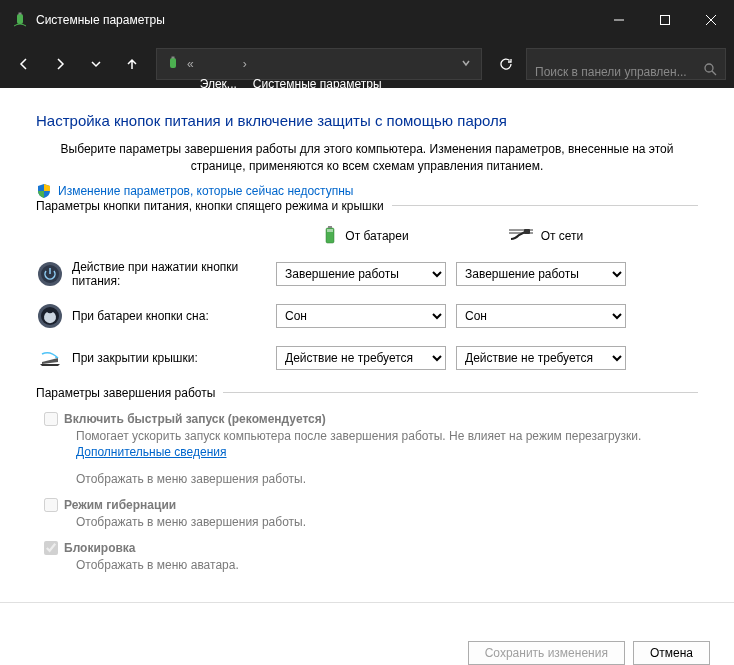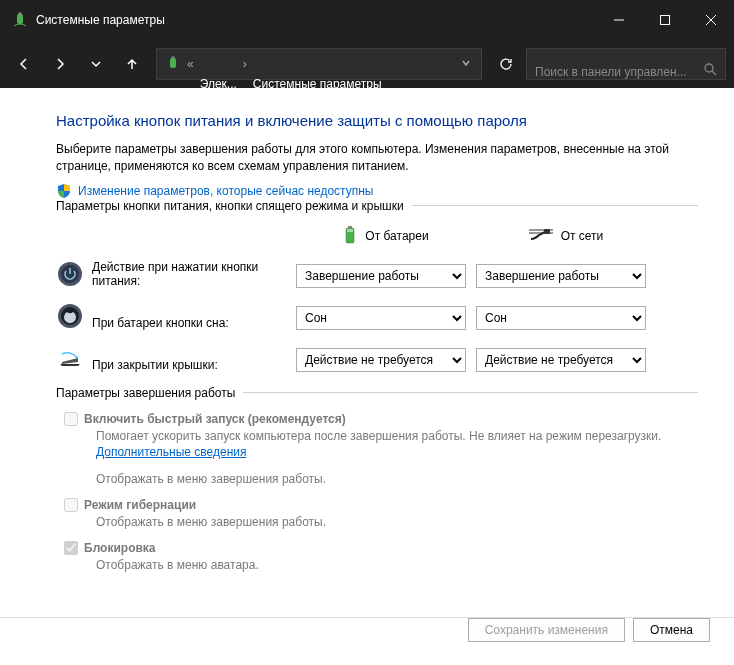--- a/index.html
+++ b/index.html
@@ -12,45 +12,45 @@
 .navbar { height: 48px; background: #202020; display: flex; align-items: center; padding: 0 8px; gap: 4px; }
 .navbtn { width: 32px; height: 32px; display: flex; align-items: center; justify-content: center; color: #fff; cursor: pointer; border-radius: 4px; }
 .addressbar { flex: 1; height: 32px; background: #2d2d2d; border: 1px solid #3d3d3d; display: flex; align-items: center; padding: 0 4px; margin: 0 4px; }
 .addressbar .crumb-icon { width: 16px; height: 16px; margin: 0 4px; }
 .addressbar .crumb { color: #fff; font-size: 12px; padding: 0 4px; cursor: pointer; white-space: nowrap; margin-top: 40px; }
 .addressbar .sep { color: #aaa; padding: 0 2px; }
 .addressbar .drop { color: #aaa; padding: 0 6px; margin-left: auto; cursor: pointer; }
 .searchbox { width: 200px; height: 32px; background: #2d2d2d; border: 1px solid #3d3d3d; display: flex; align-items: flex-end; padding: 0 8px; color: #888; font-size: 12px; }
 .searchbox input { background: transparent; border: none; color: #fff; flex: 1; outline: none; font-size: 12px; }
 .searchbox input::placeholder { color: #888; }
-.content { flex: 1; background: #fff; padding: 24px 36px 0 56px; overflow: auto; }
+.content { flex: 1; background: #fff; padding: 24px 36px 0 36px; overflow: auto; }
 .page-head { color: #003399; font-size: 15px; font-weight: 400; margin-bottom: 12px; }
-.page-desc { color: #000; font-size: 12px; line-height: 1.4; margin-bottom: 8px; }
+.page-desc { color: #000; font-size: 12px; line-height: 1.4; margin-bottom: 8px; text-align: center; }
 .shielded-link { display: flex; align-items: center; gap: 6px; }
 .shielded-link .shield { width: 16px; height: 16px; }
 .shielded-link .linktext { color: #0066cc; font-size: 12px; cursor: pointer; }
 .group-label { font-size: 12px; color: #000; display: flex; align-items: center; gap: 8px; margin-bottom: 12px; }
 .group-label .line { flex: 1; height: 1px; background: #d0d0d0; }
 .columns-head { display: flex; margin-bottom: 12px; }
 .columns-head .spacer { width: 240px; }
 .columns-head .col { width: 180px; display: flex; align-items: center; justify-content: center; gap: 8px; font-size: 12px; }
-.row { display: flex; align-items: flex-end; margin-bottom: 14px; }
+.row { display: flex; align-items: center; margin-bottom: 14px; }
 .row .row-icon { width: 28px; height: 28px; margin-right: 8px; }
 .row .row-label { width: 204px; font-size: 12px; padding-right: 8px; }
 .row select { width: 170px; height: 24px; font-size: 12px; padding: 0 4px; border: 1px solid #adadad; background: #fff; margin-right: 10px; cursor: pointer; }
 .group2 { margin-top: 8px; }
 .check-item { margin-left: 8px; margin-bottom: 10px; }
 .check-item .check-row { display: flex; align-items: center; gap: 6px; }
 .check-item input[type=checkbox] { width: 14px; height: 14px; cursor: pointer; }
 .check-item .check-label { font-size: 12px; font-weight: 600; }
 .check-item.disabled .check-label { color: #7a7a7a; }
 .check-item .check-desc { font-size: 12px; color: #000; margin-left: 32px; margin-top: 2px; line-height: 1.4; }
 .check-item.disabled .check-desc { color: #7a7a7a; }
 .check-item .inline-link { color: #0066cc; text-decoration: underline; cursor: pointer; }
-.footer { height: 48px; display: flex; align-items: flex-start; justify-content: flex-end; padding: 0 24px; gap: 8px; border-top: 1px solid #e0e0e0; background: #fff; }
+.footer { height: 63px; display: flex; align-items: flex-end; justify-content: flex-end; padding: 0 24px; gap: 8px; border-top: 1px solid #e0e0e0; background: #fff; }
 .footer button { height: 24px; padding: 0 16px; font-size: 12px; border: 1px solid #adadad; background: #fdfdfd; cursor: pointer; }
 .footer button:disabled { color: #a0a0a0; cursor: default; }
 </style>
 </head>
 <body>
 
 <div class="window">
 
   <div class="titlebar">
     <span class="app-icon">

